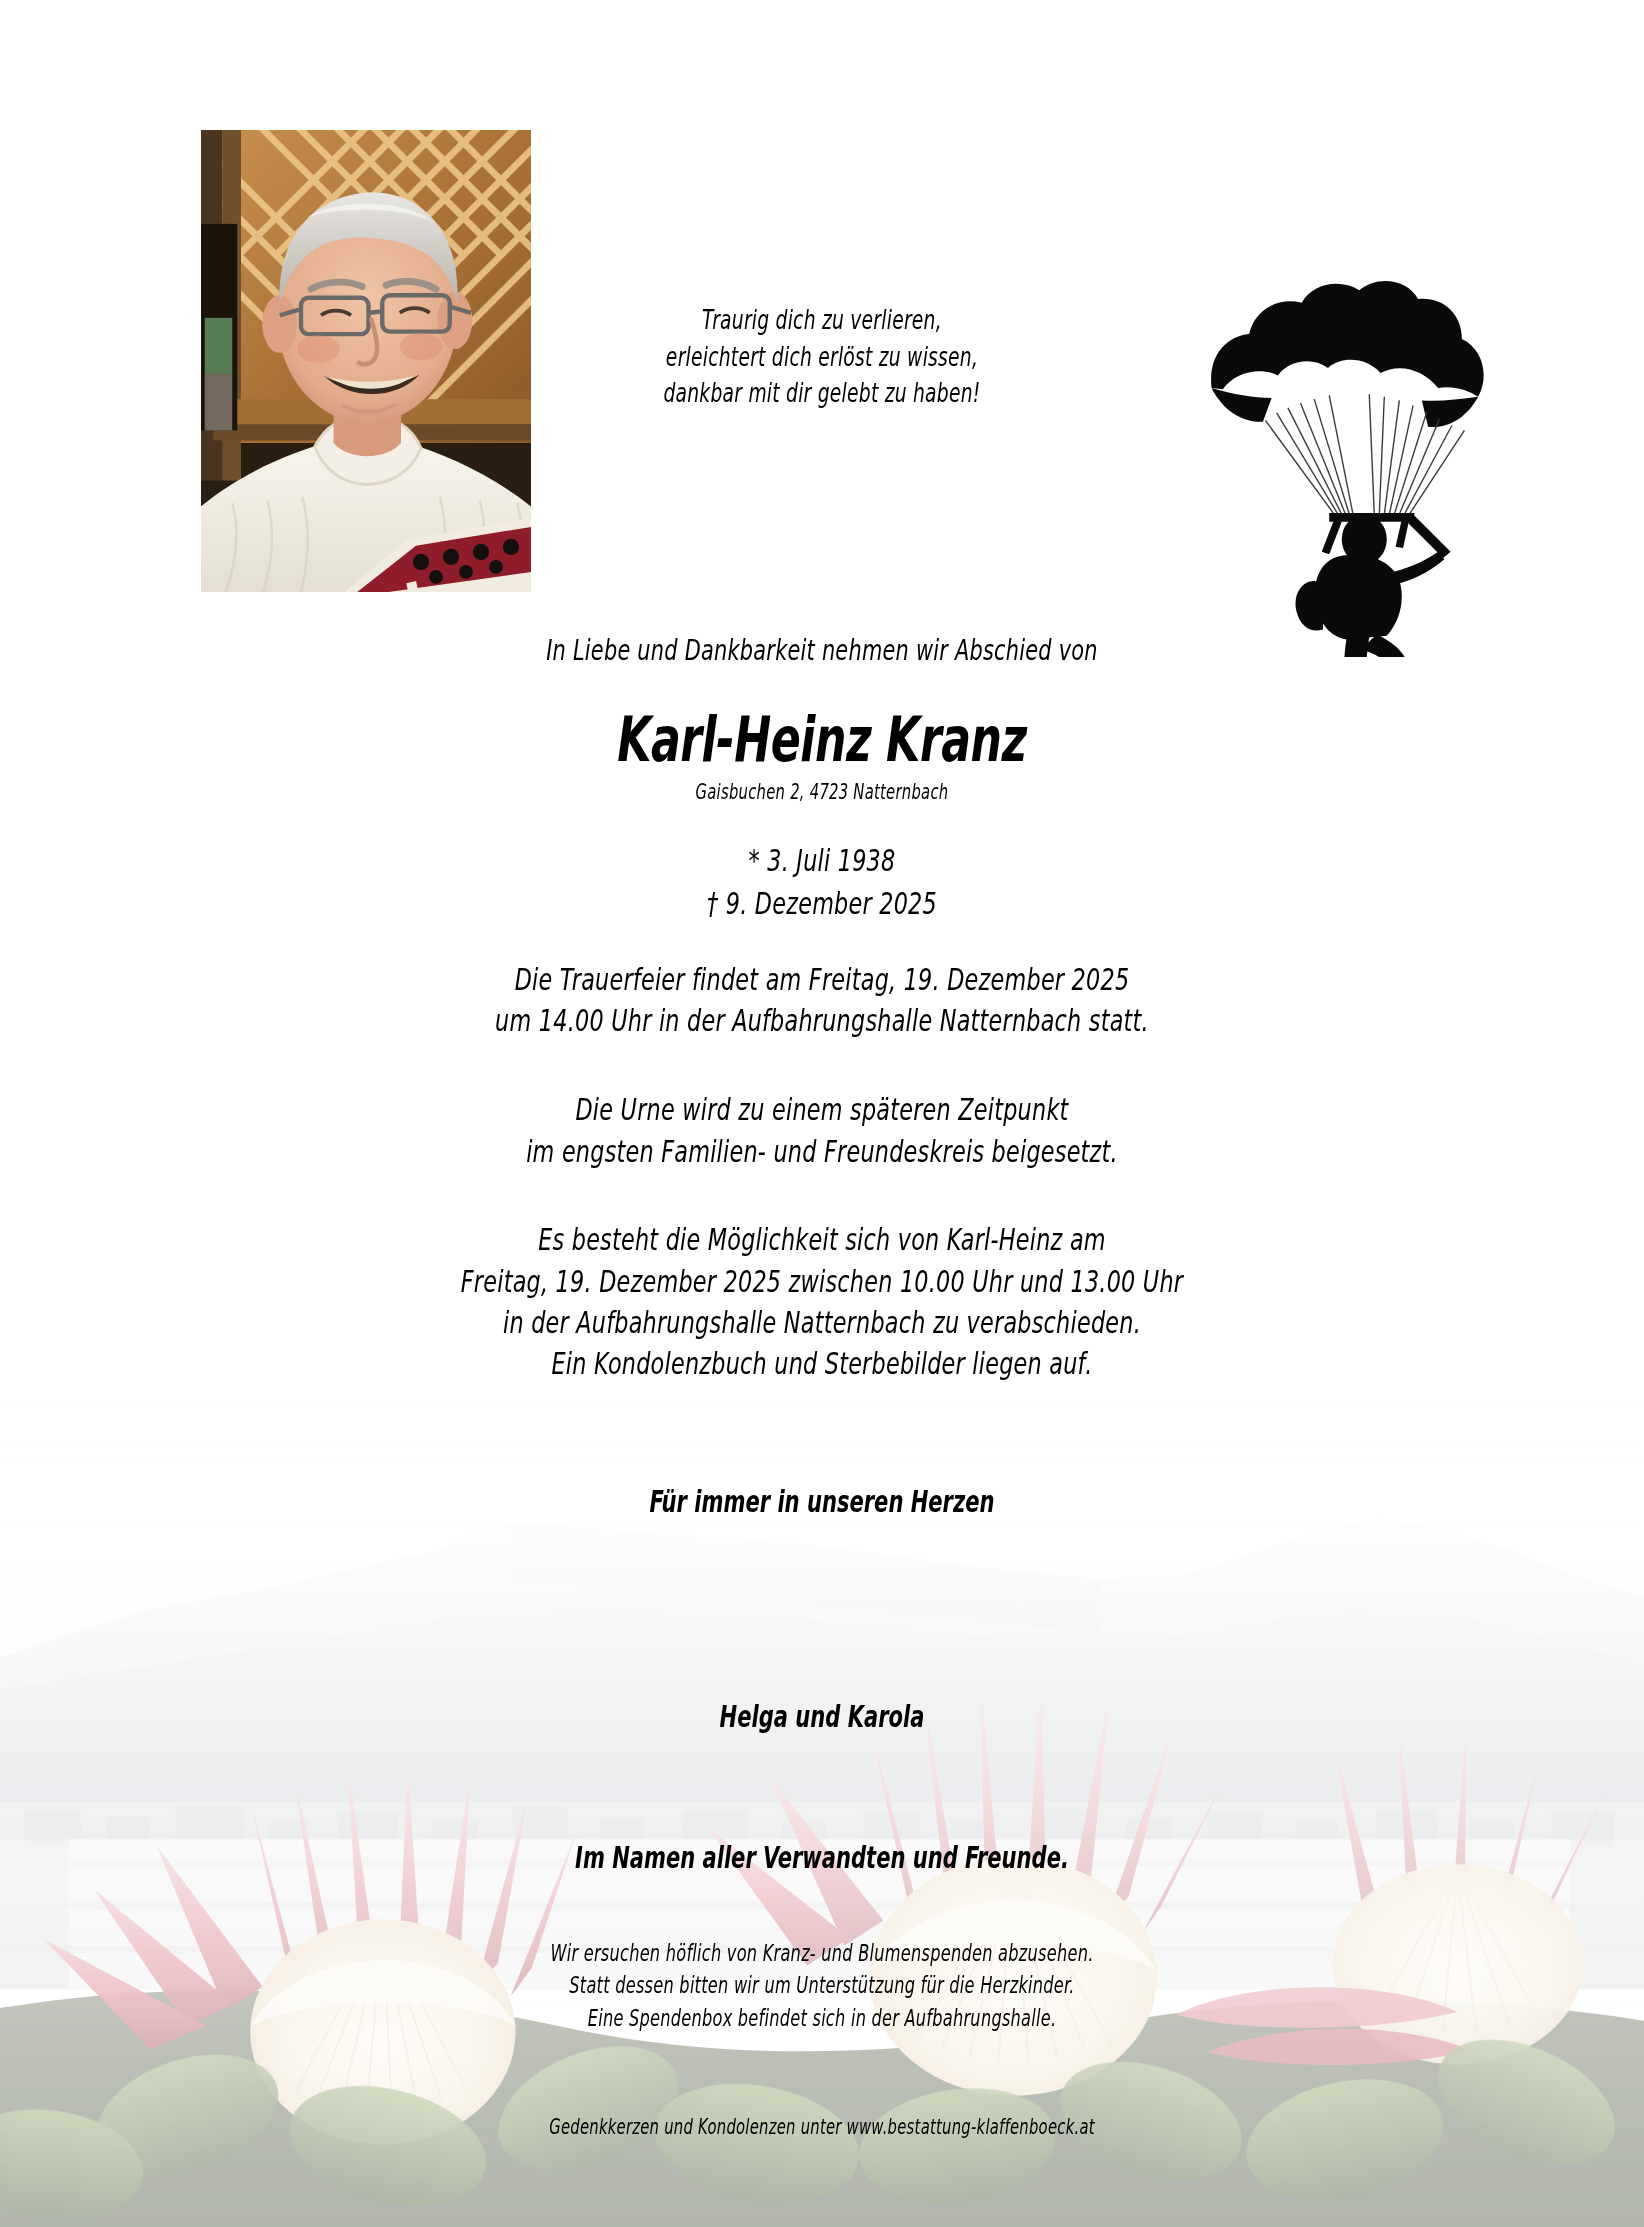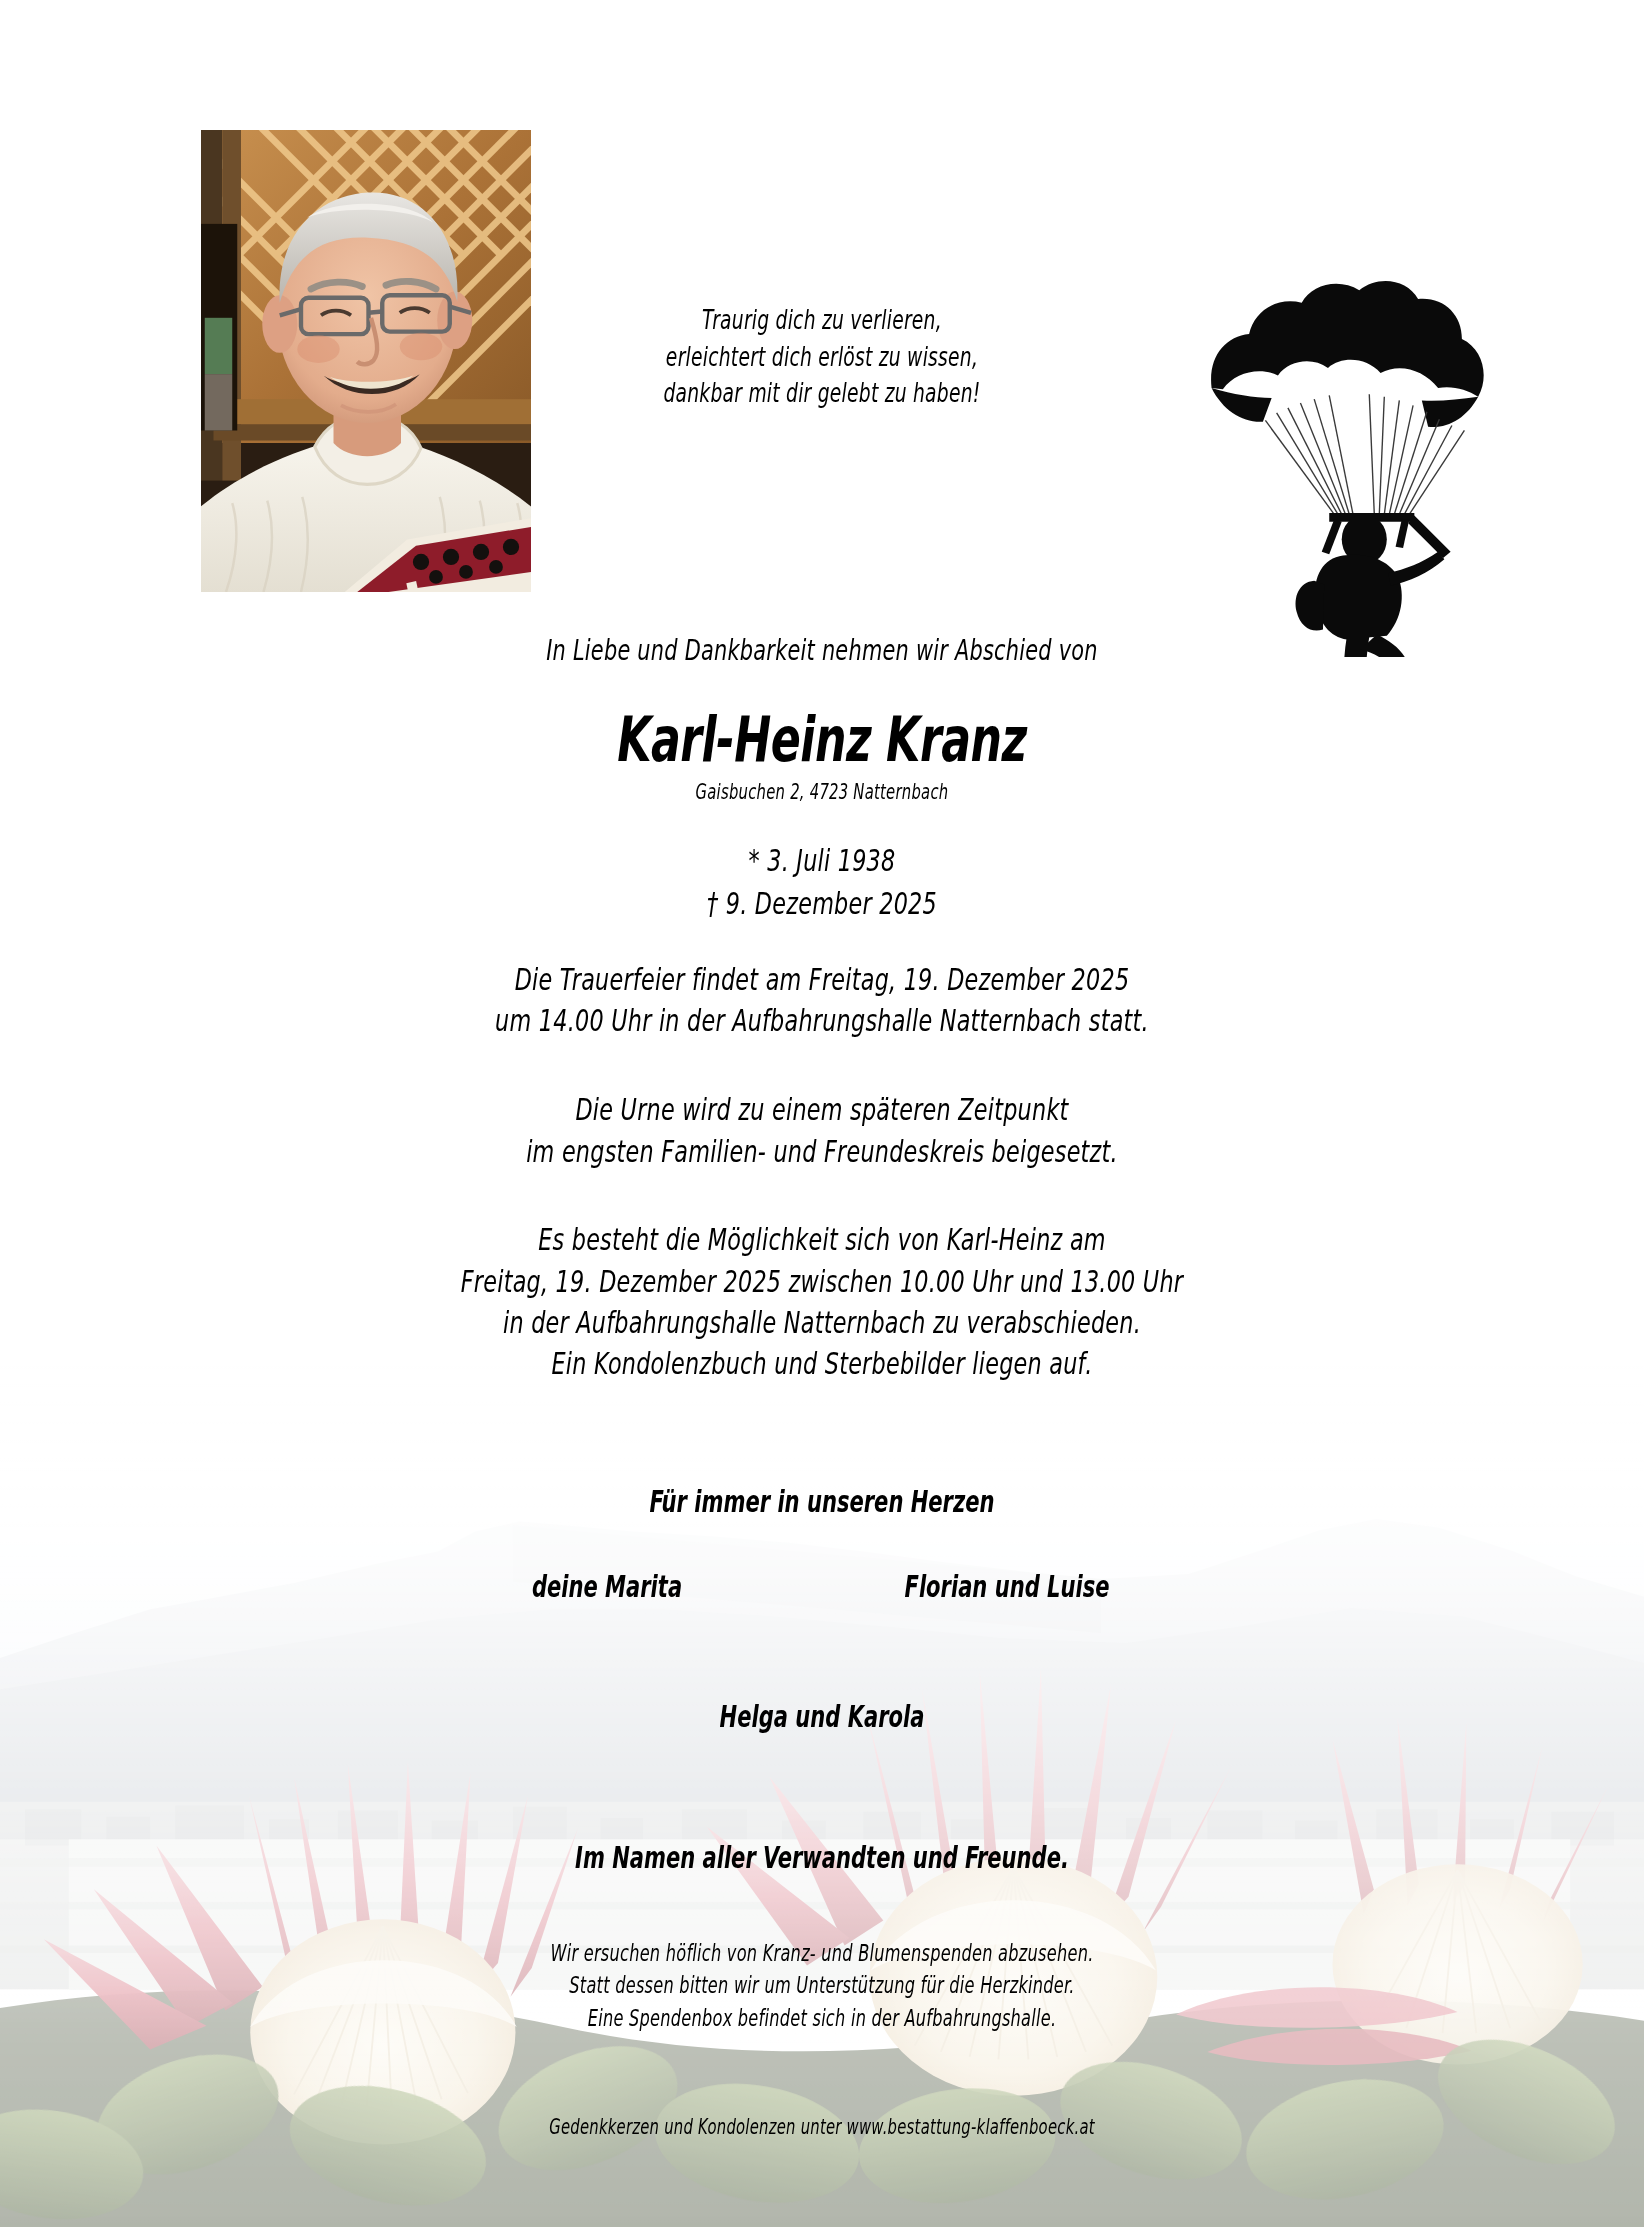--- a/index.html
+++ b/index.html
@@ -460,24 +460,20 @@
   <div class="ln narrow body-l" style="top:1091px">Die Urne wird zu einem späteren Zeitpunkt</div>
   <div class="ln narrow body-l" style="top:1133px">im engsten Familien- und Freundeskreis beigesetzt.</div>
 
   <div class="ln narrow body-l" style="top:1221px">Es besteht die Möglichkeit sich von Karl-Heinz am</div>
   <div class="ln narrow body-l" style="top:1263px">Freitag, 19. Dezember 2025 zwischen 10.00 Uhr und 13.00 Uhr</div>
   <div class="ln narrow body-l" style="top:1304px">in der Aufbahrungshalle Natternbach zu verabschieden.</div>
   <div class="ln narrow body-l" style="top:1345px">Ein Kondolenzbuch und Sterbebilder liegen auf.</div>
 
   <div class="ln bold-cond heart" style="top:1484px">Für immer in unseren Herzen</div>
 
-  <div class="name-row" style="top:1569px">
-    <div class="bold-cond names name-left">deine Marita</div>
-    <div class="bold-cond names name-right">Florian und Luise</div>
-  </div>
 
   <div class="ln bold-cond names" style="top:1699px">Helga und Karola</div>
   <div class="ln bold-cond names" style="top:1840px">Im Namen aller Verwandten und Freunde.</div>
 
   <div class="ln narrow donate" style="top:1940px">Wir ersuchen höflich von Kranz- und Blumenspenden abzusehen.</div>
   <div class="ln narrow donate" style="top:1972px">Statt dessen bitten wir um Unterstützung für die Herzkinder.</div>
   <div class="ln narrow donate" style="top:2005px">Eine Spendenbox befindet sich in der Aufbahrungshalle.</div>
 
   <div class="ln narrow footer" style="top:2115px">Gedenkkerzen und Kondolenzen unter www.bestattung-klaffenboeck.at</div>
 </div>

